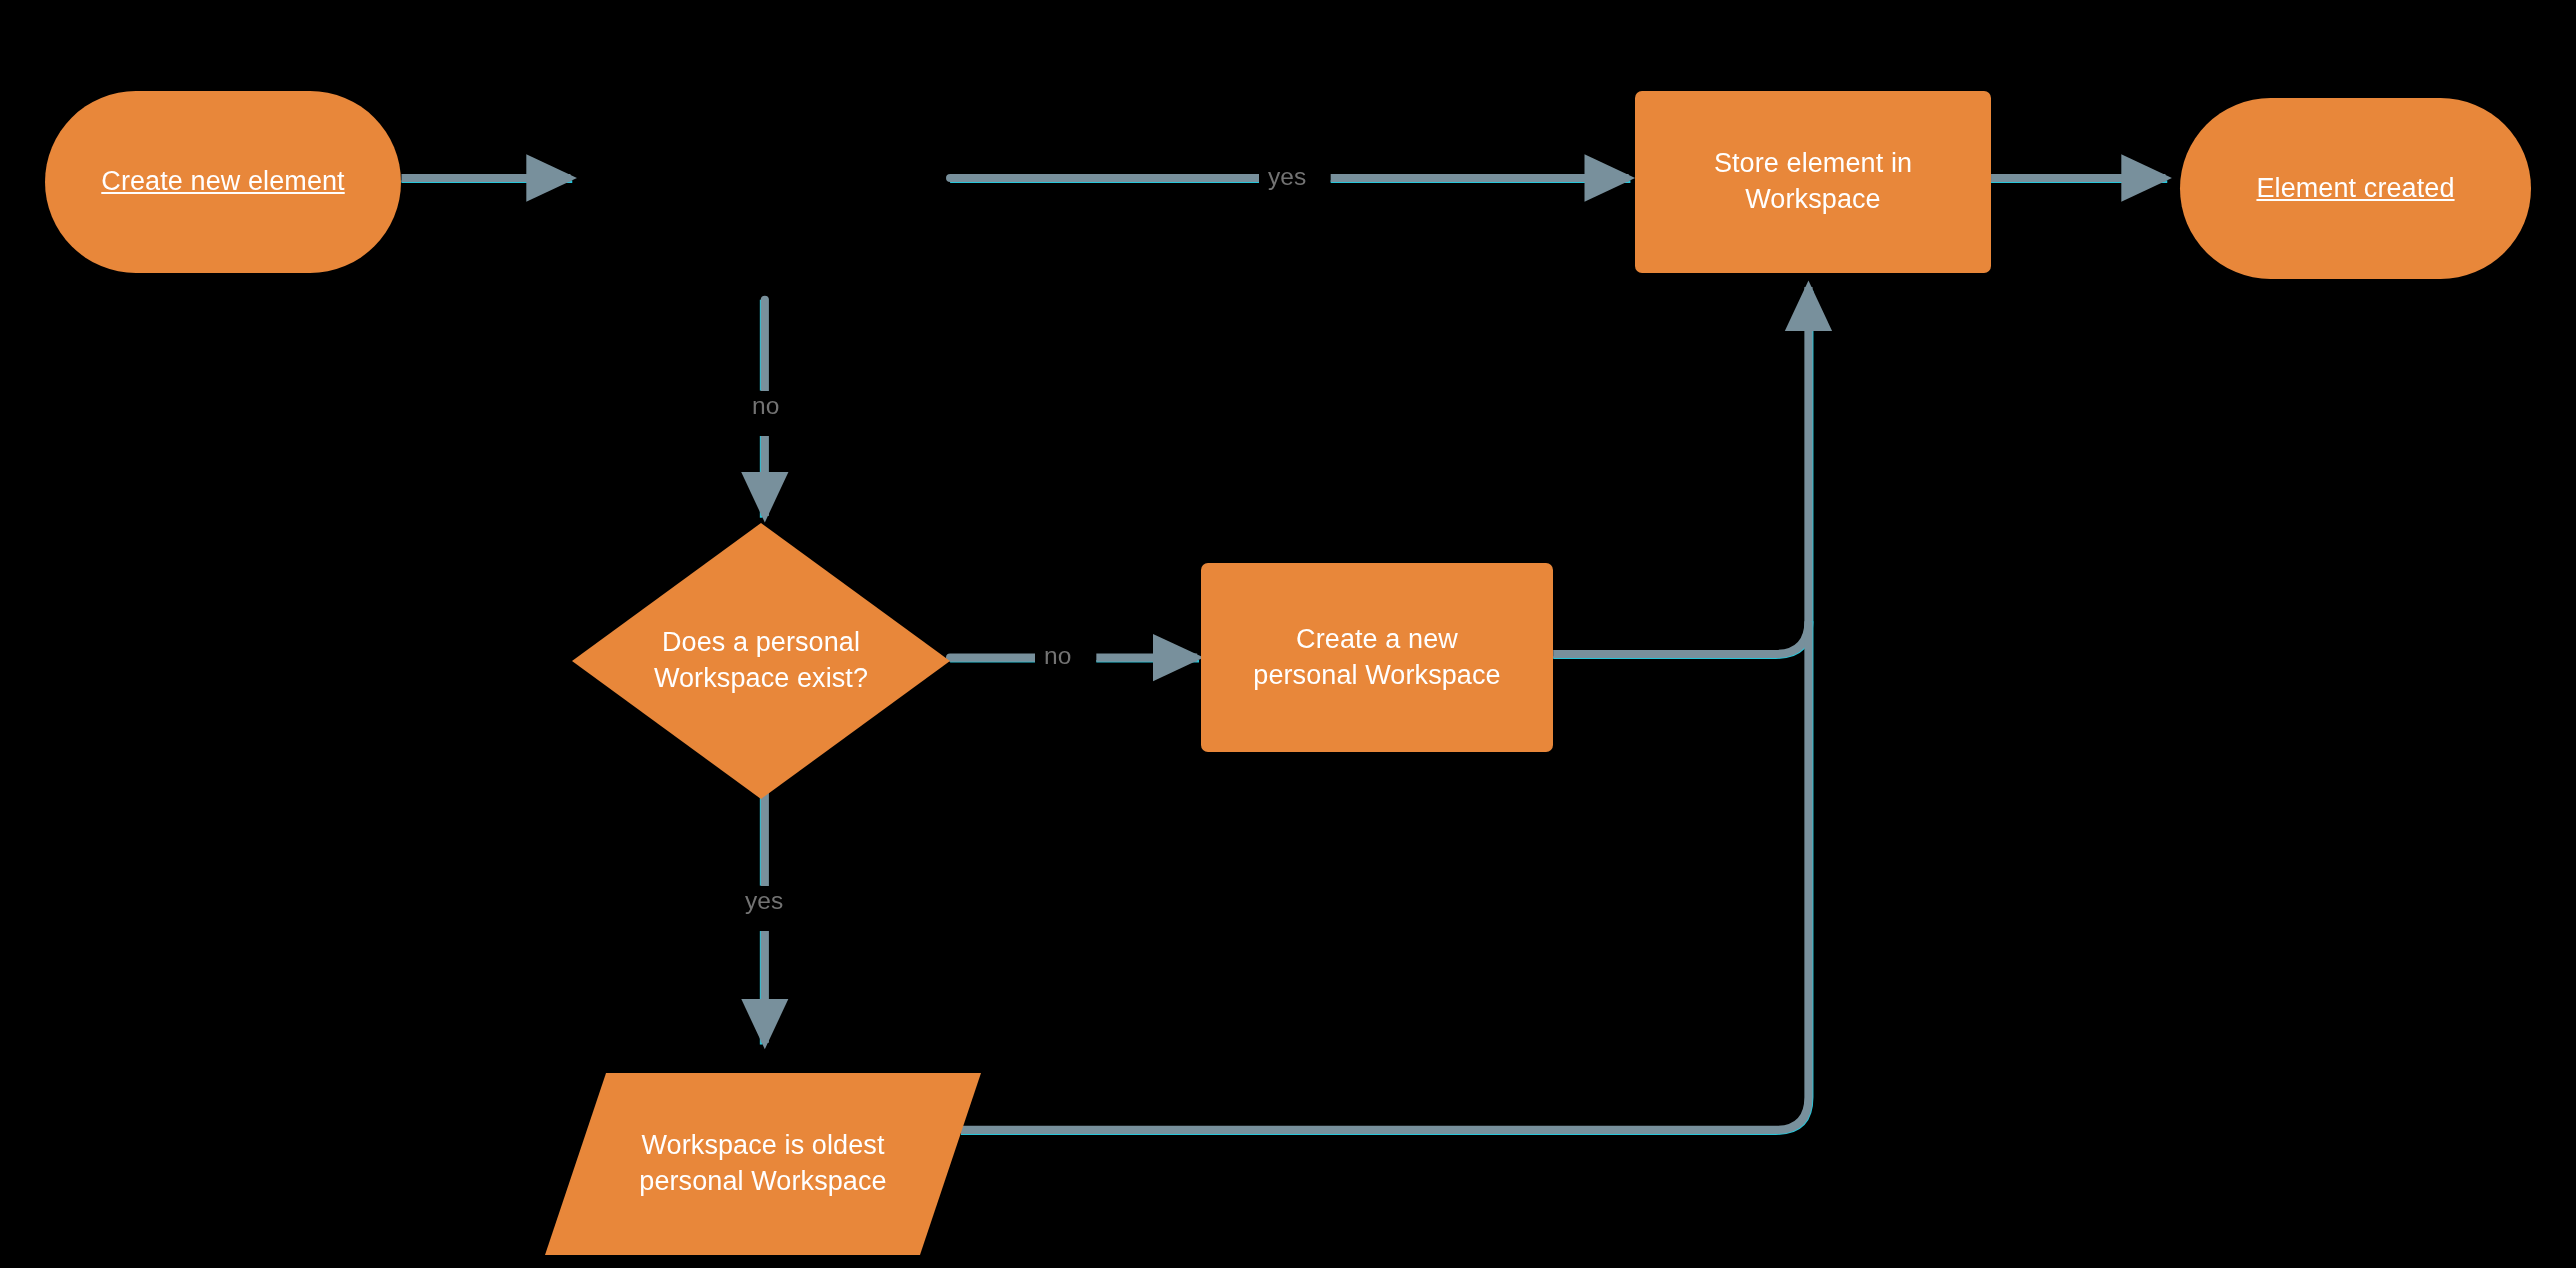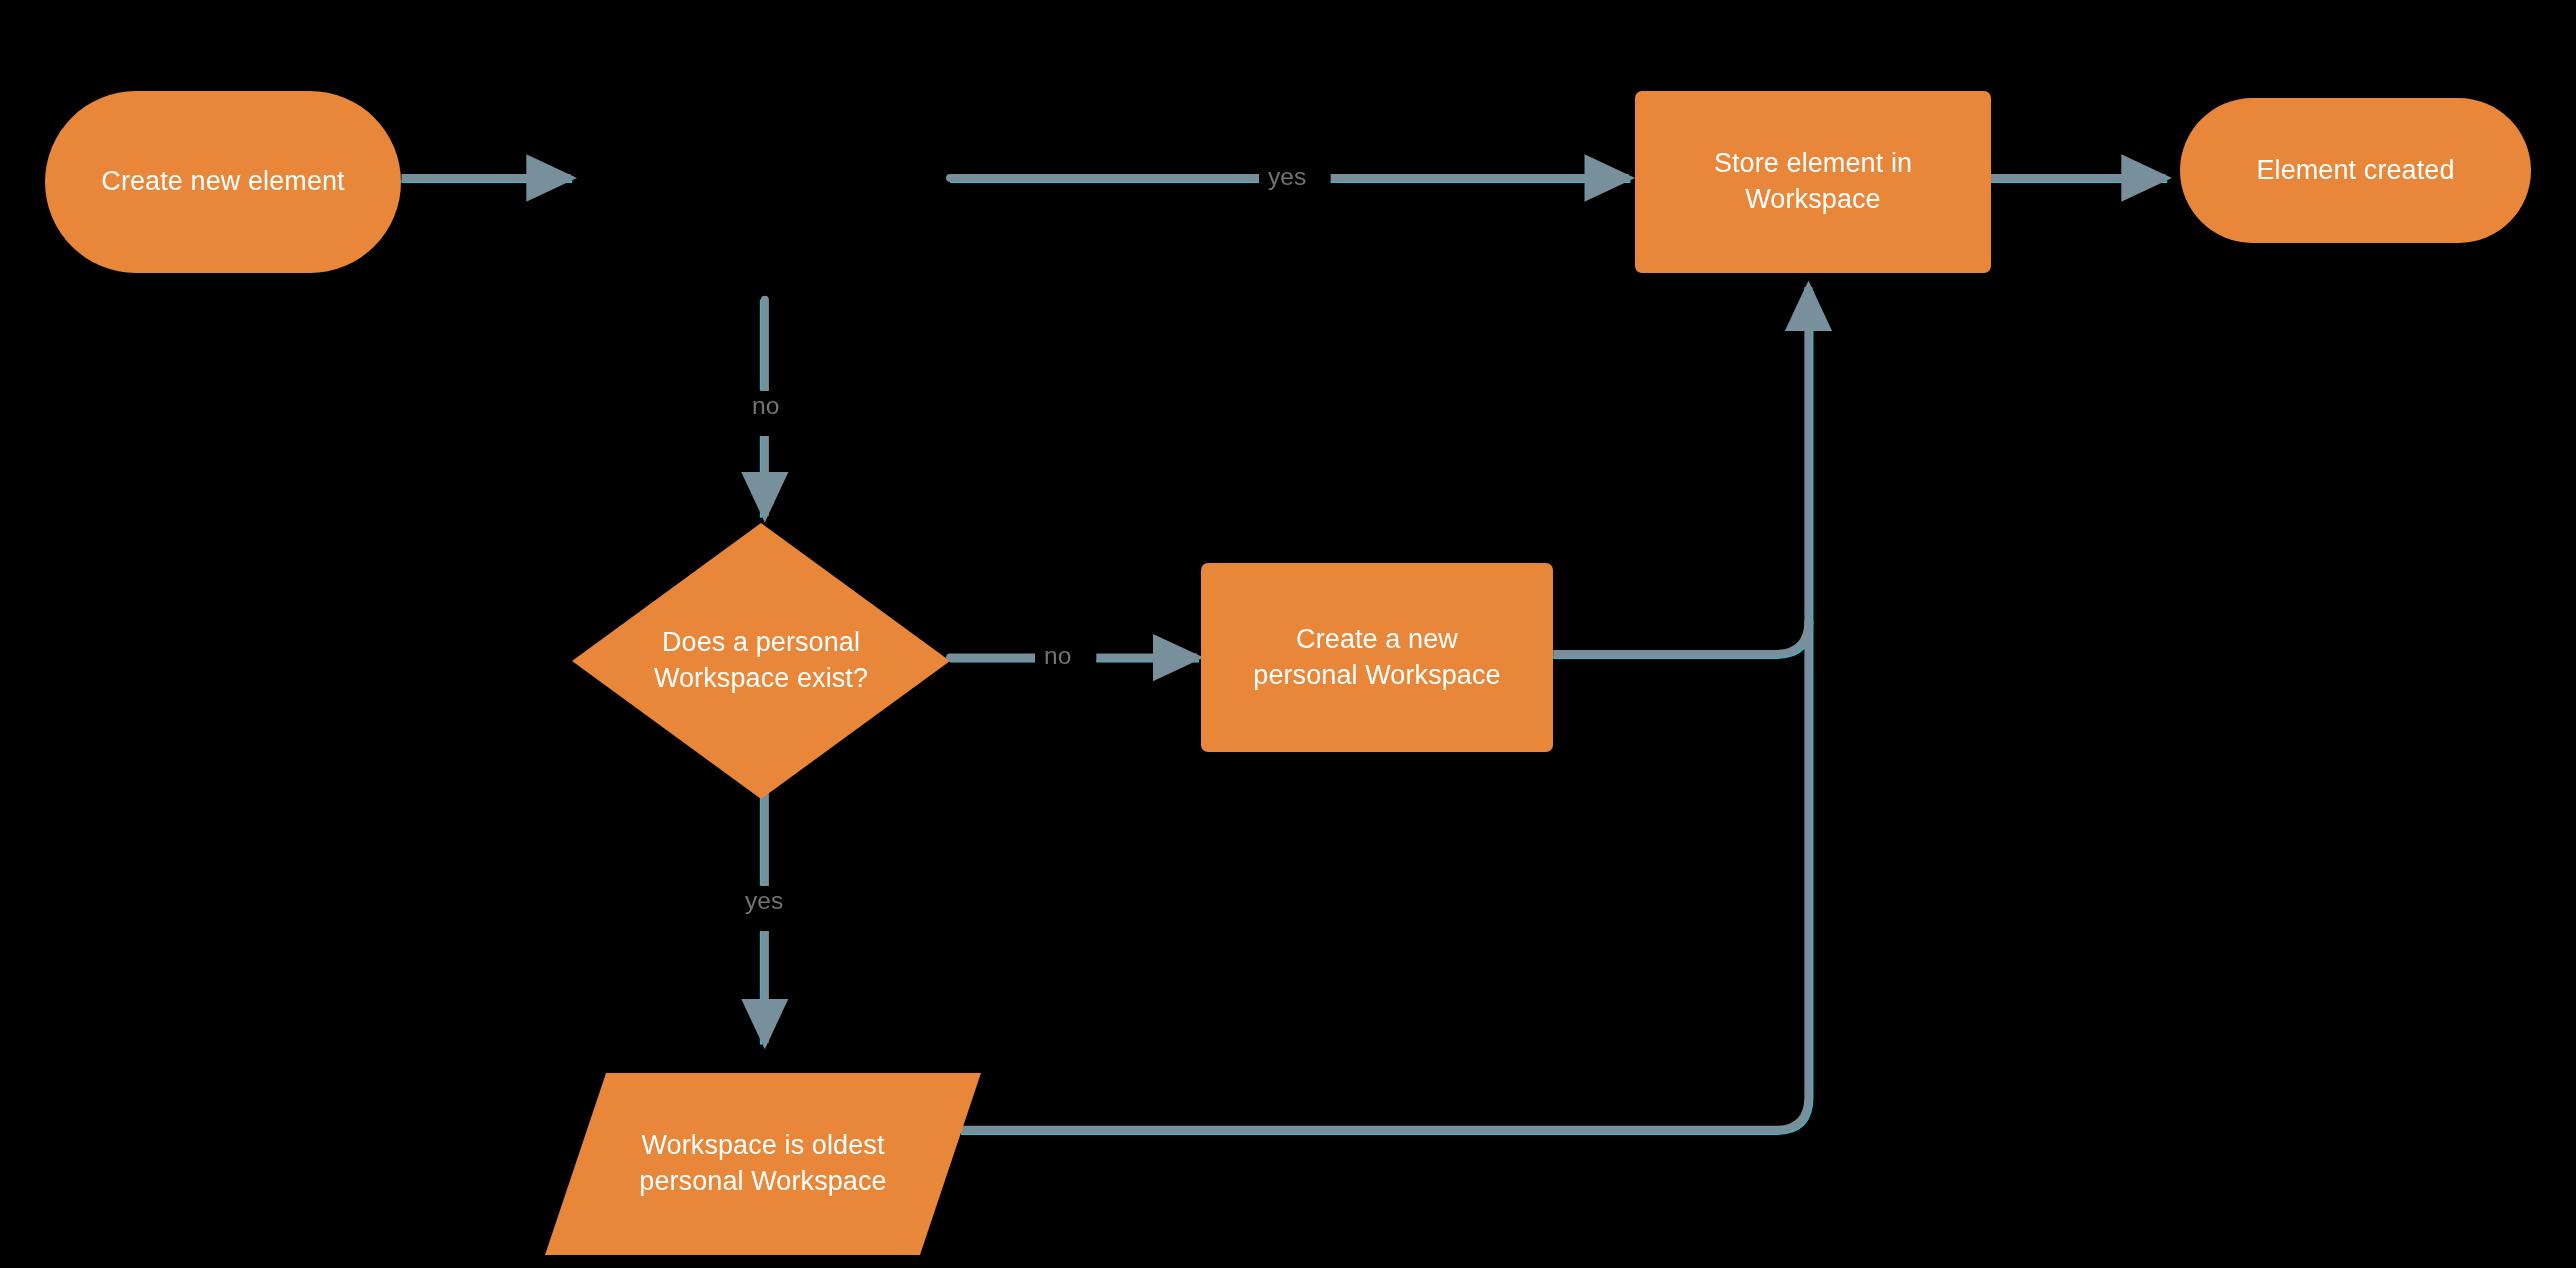--- a/index.html
+++ b/index.html
@@ -40,20 +40,21 @@
   }
   .node .label {
     position: relative;
     z-index: 2;
     padding: 0 9px;
     white-space: pre-line;
   }
   .shape-terminator {
     background: #E8873A;
     border-radius: 91px;
+    text-decoration: underline;
   }
   .shape-process {
     background: #E8873A;
     border-radius: 7px;
   }
   .shape-decision .diamond {
     position: absolute;
     top: 0; left: 0;
     width: 100%;
     height: 100%;
@@ -157,21 +158,21 @@
   <div class="node shape-terminator" style="left:45px; top:91px; width:356px; height:182px;">
     <span class="label">Create new element</span>
   </div>
 
 
   <div class="node shape-process" style="left:1635px; top:91px; width:356px; height:182px;">
     <span class="label">Store element in
 Workspace</span>
   </div>
 
-  <div class="node shape-terminator" style="left:2180px; top:98px; width:351px; height:145px;">
+  <div class="node shape-terminator" style="left:2180px; top:98px; width:351px; height:181px;">
     <span class="label">Element created</span>
   </div>
 
   <div class="node shape-decision" style="left:572px; top:523px; width:378px; height:276px;">
     <span class="diamond"></span>
     <span class="label">Does a personal
 Workspace exist?</span>
   </div>
 
   <div class="node shape-process" style="left:1201px; top:563px; width:352px; height:189px;">

